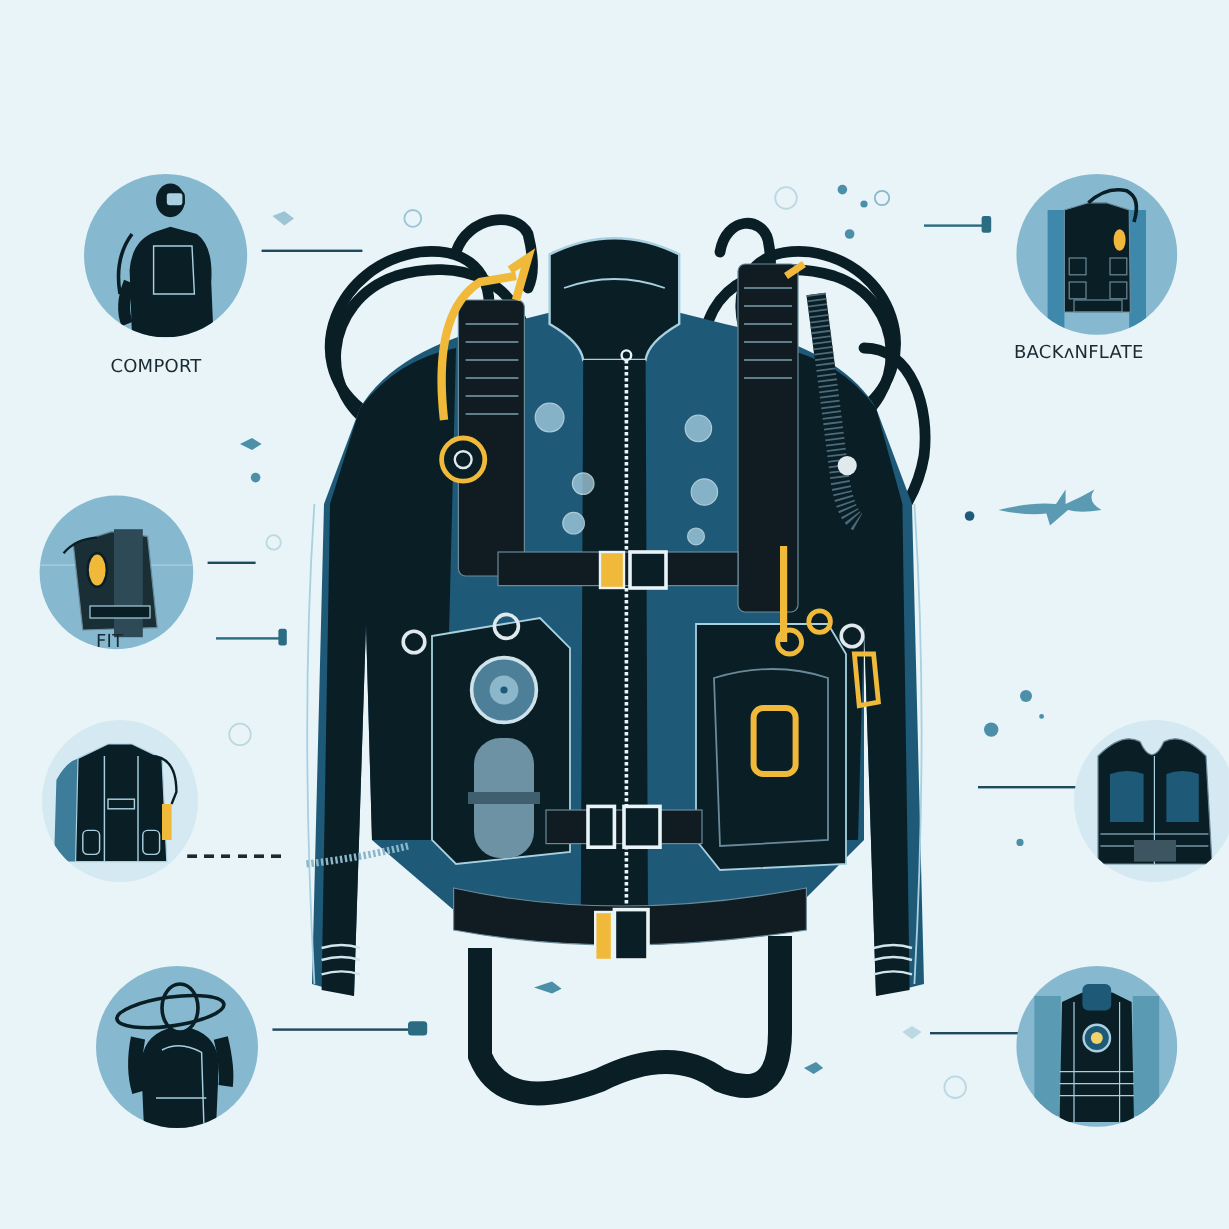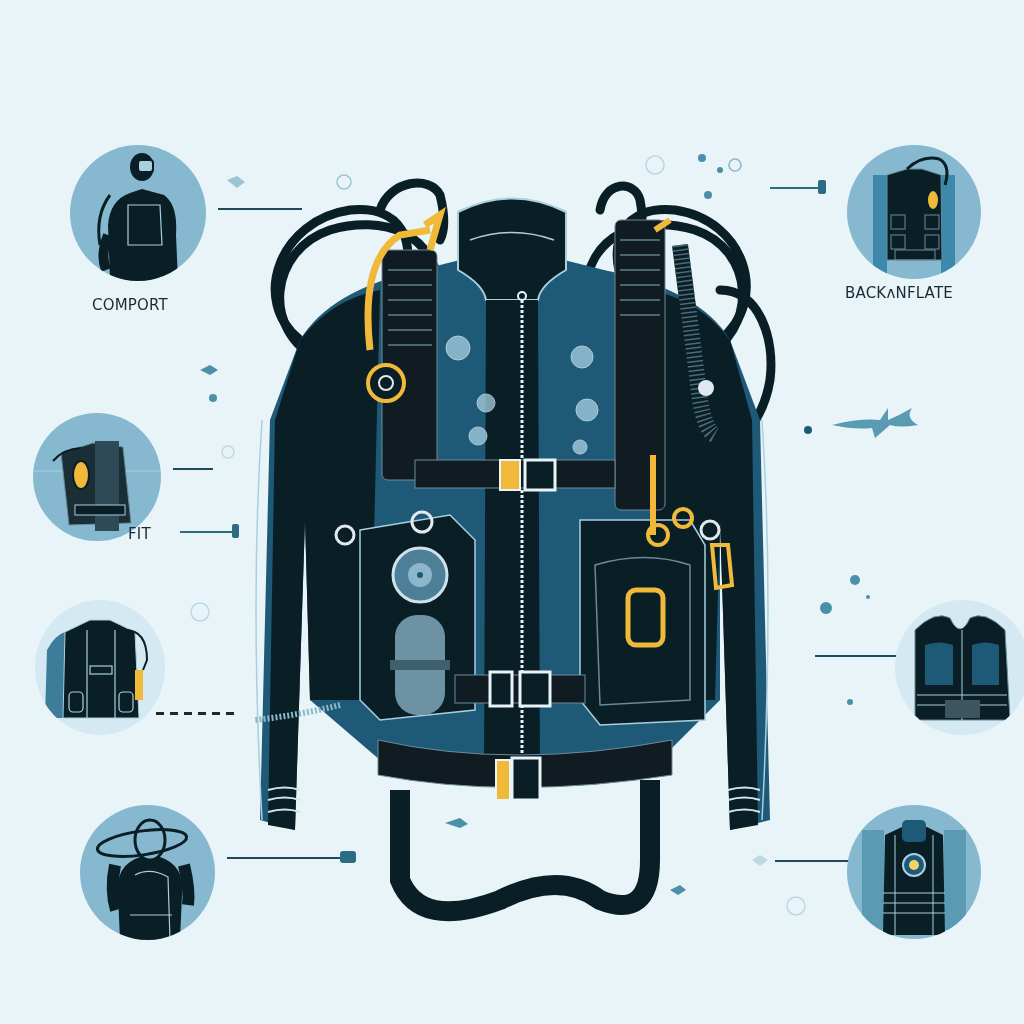--- a/index.html
+++ b/index.html
@@ -198,21 +198,21 @@
   <div class="thumb" style="left:33px;top:413px;width:128px;height:128px;background:#86b9cf;">
     <svg viewBox="0 0 128 128">
       <line x1="0" y1="58" x2="128" y2="58" stroke="#a8d0e0" stroke-width="1"></line>
       <path d="M28 40 L60 30 L90 34 L98 110 L36 112 Z" fill="#1a2e36" stroke="#6a8a99"></path>
       <rect x="62" y="28" width="24" height="90" fill="#2d4a56"></rect>
       <ellipse cx="48" cy="62" rx="8" ry="14" fill="#f0b93a" stroke="#0a1e26" stroke-width="2"></ellipse>
       <rect x="42" y="92" width="50" height="10" fill="#0a1e26" stroke="#a8d0e0" stroke-width="1"></rect>
       <path d="M20 48 Q30 36 48 35" stroke="#0a1e26" stroke-width="2" fill="none"></path>
     </svg>
   </div>
-  <div class="label" style="left:80px;top:525px;margin-left:48px;">FIT</div>
+  <div class="label" style="left:80px;top:525px;">FIT</div>
 
   <div class="thumb" style="left:35px;top:600px;width:130px;height:135px;background:#d4e9f1;">
     <svg viewBox="0 0 130 135">
       <path d="M12 50 Q20 35 30 32 L40 28 L40 118 L10 118 Z" fill="#3d7d9a"></path>
       <path d="M30 32 L55 20 L75 20 L100 32 L104 118 L28 118 Z" fill="#0a1e26" stroke="#a8d0e0" stroke-width="1"></path>
       <g stroke="#a8d0e0" stroke-width="1.2" fill="none">
         <line x1="52" y1="30" x2="52" y2="118"></line>
           <line x1="80" y1="30" x2="80" y2="118"></line>
         <rect x="34" y="92" width="14" height="20" rx="4"></rect>
           <rect x="84" y="92" width="14" height="20" rx="4"></rect>

